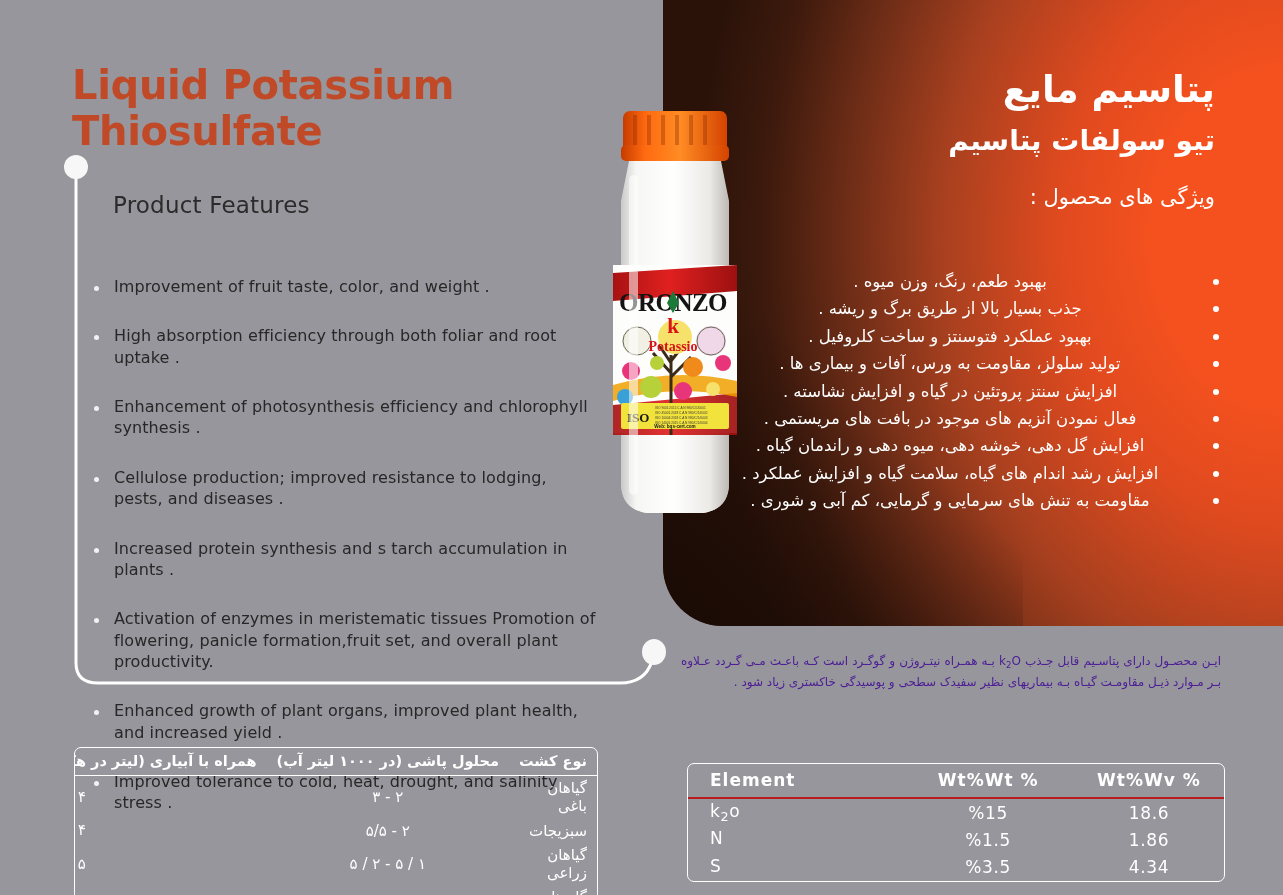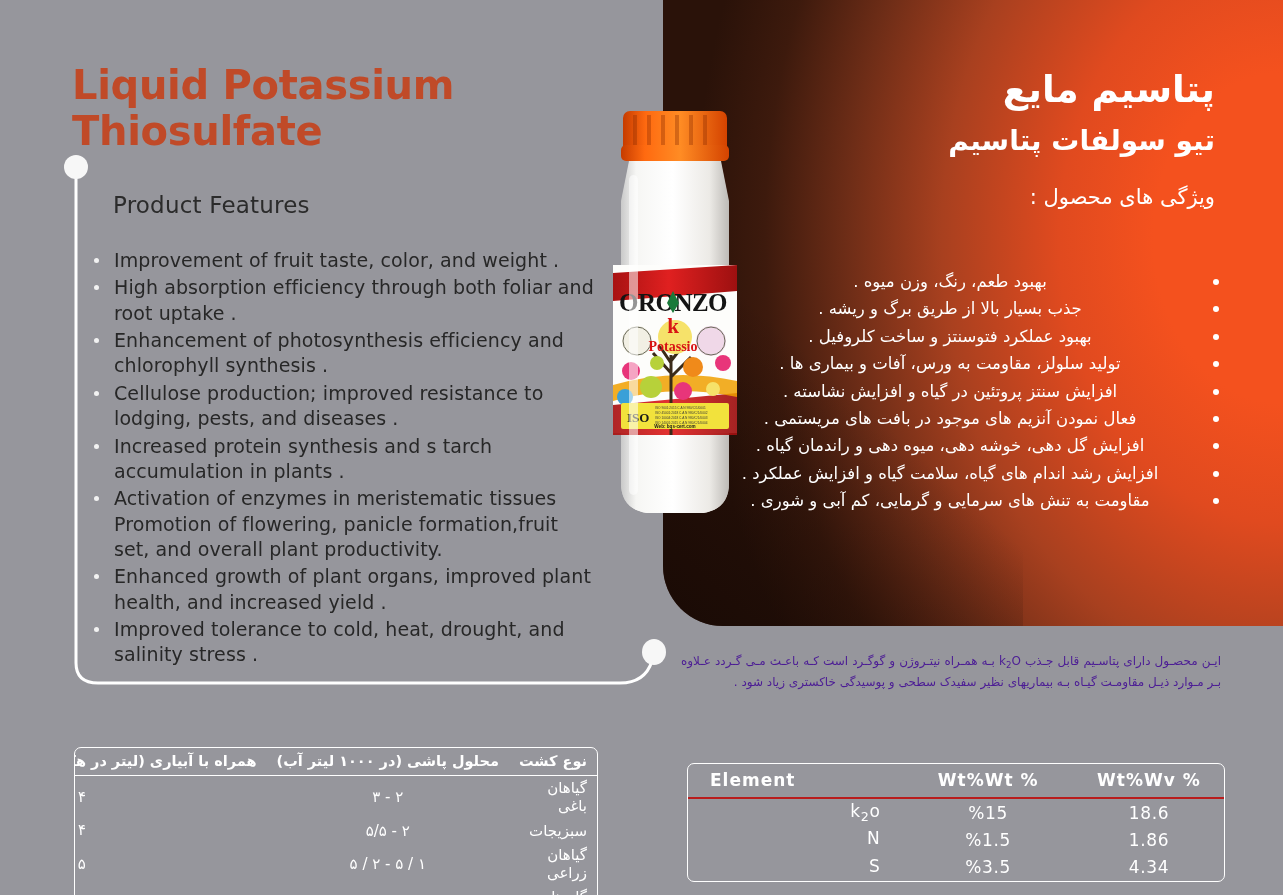--- a/index.html
+++ b/index.html
@@ -83,23 +83,24 @@
     left: 92px;
     top: 248px;
     width: 505px;
     list-style: none;
   }
   #features-list li {
     position: relative;
     padding-left: 22px;
     margin-bottom: 2px;
     color: #272727;
-    font-size: 19px;
+    font-size: 16px;
     line-height: 1.335;
     letter-spacing: .1px;
+    margin-top: 28px;
   }
   #features-list li::before {
     content: "";
     position: absolute;
     left: 2px;
     top: 10px;
     width: 5px; height: 5px;
     border-radius: 50%;
     background: #f2f2f2;
   }
@@ -237,21 +238,21 @@
     border-bottom: 2px solid #b91c1c;
   }
   #element-table thead th:nth-child(1) { text-align: left;   width: 40%; }
   #element-table thead th:nth-child(2) { text-align: center; width: 32%; }
   #element-table thead th:nth-child(3) { text-align: center; width: 28%; }
   #element-table tbody td {
     padding: 2px 22px;
     font-size: 17px;
     letter-spacing: .6px;
   }
-  #element-table tbody td:nth-child(1) { text-align: right; }
+  #element-table tbody td:nth-child(1) { text-align: left; }
   #element-table tbody td:nth-child(2) { text-align: center; }
   #element-table tbody td:nth-child(3) { text-align: center; }
   #element-table sub { font-size: .75em; }
 
   
   #bottle {
     position: absolute;
     left: 595px;
     top: 105px;
     width: 160px;

